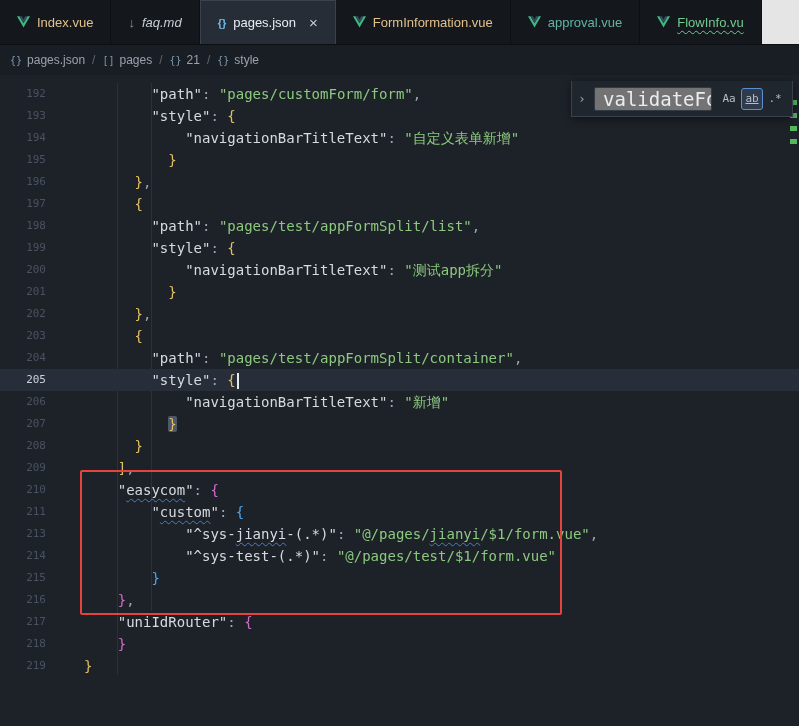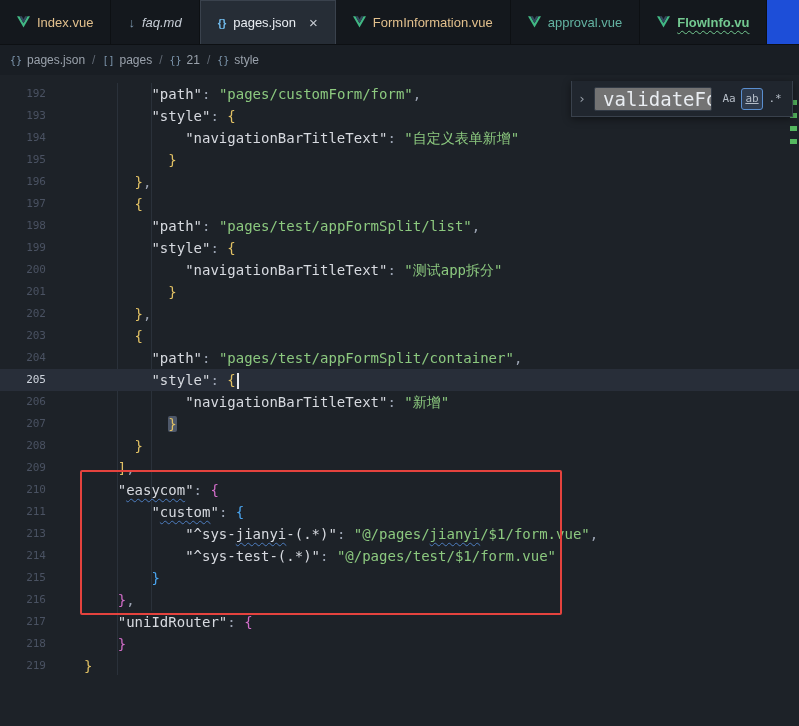--- a/index.html
+++ b/index.html
@@ -3,33 +3,33 @@
 <meta charset="utf-8">
 <style>
   * { box-sizing: border-box; }
   html,body {
     margin:0; padding:0; width:799px; height:726px; overflow:hidden;
     background:#1d2228; font-family:"DejaVu Sans Mono", monospace;
   }
 
   
   .tabbar {
-    display:flex; height:45px; background:#1d4ed8; overflow:hidden;
+    display:flex; height:45px; background:#e5e5e5; overflow:hidden;
     border-bottom:1px solid #0d1013;
   }
   .tab {
     flex:0 0 auto; display:flex; align-items:center; gap:7px;
     padding:0 17px; height:100%; background:#14181d;
     border-right:1px solid #0d1013; cursor:pointer;
     font-family:"Liberation Sans","DejaVu Sans",sans-serif; font-size:13px;
   }
   .tab.active { background:#262d36; border-top:1px solid #3a424d; border-right:1px solid #3a424d; border-left:1px solid #3a424d; }
   .tab-icon { display:flex; align-items:center; font-size:11px; font-weight:bold; }
   .tab-label.italic { font-style:italic; }
-  .tab-label.squiggle { text-decoration:underline wavy; text-decoration-thickness:1px; text-underline-offset:3px;font-weight:bold; }
+  .tab-label.squiggle { text-decoration:underline wavy; text-decoration-thickness:1px; text-underline-offset:3px; }
   .tab-close { color:#c8cdd4; font-size:15px; margin-left:6px; line-height:1; }
 
   
   .breadcrumbs {
     height:30px; background:#191e24; display:flex; align-items:center;
     padding-left:10px; font-size:12px; color:#9aa2ac;
     font-family:"Liberation Sans","DejaVu Sans",sans-serif;
   }
   .crumb { display:flex; align-items:center; gap:5px; cursor:pointer; }
   .crumb-icon { color:#7d96ad; font-size:10px; font-family:"DejaVu Sans Mono",monospace; }

